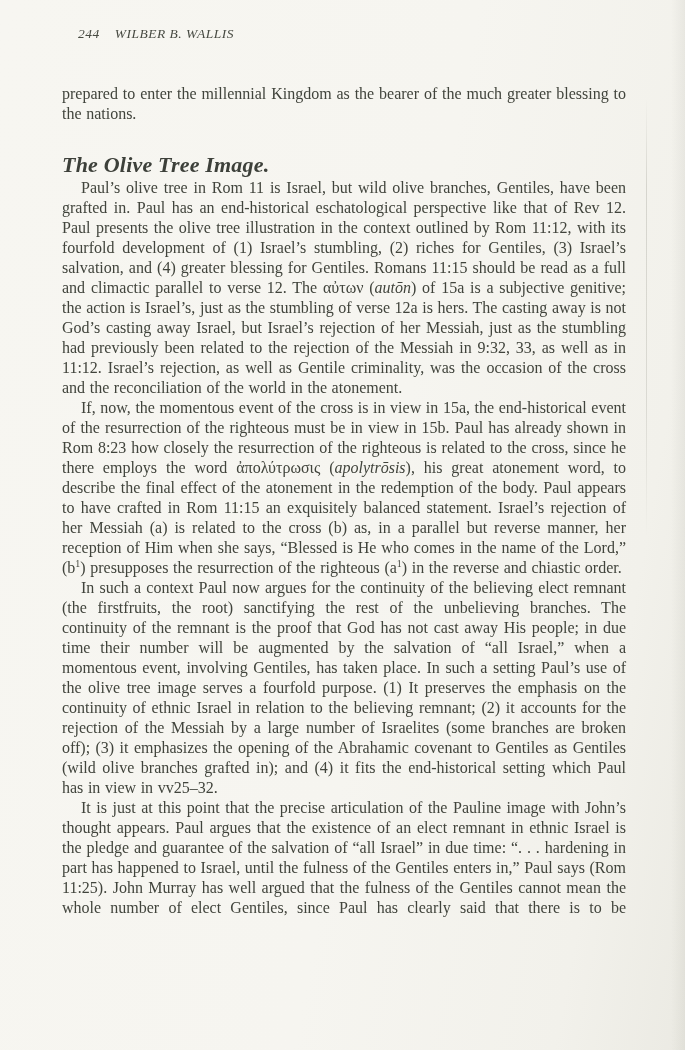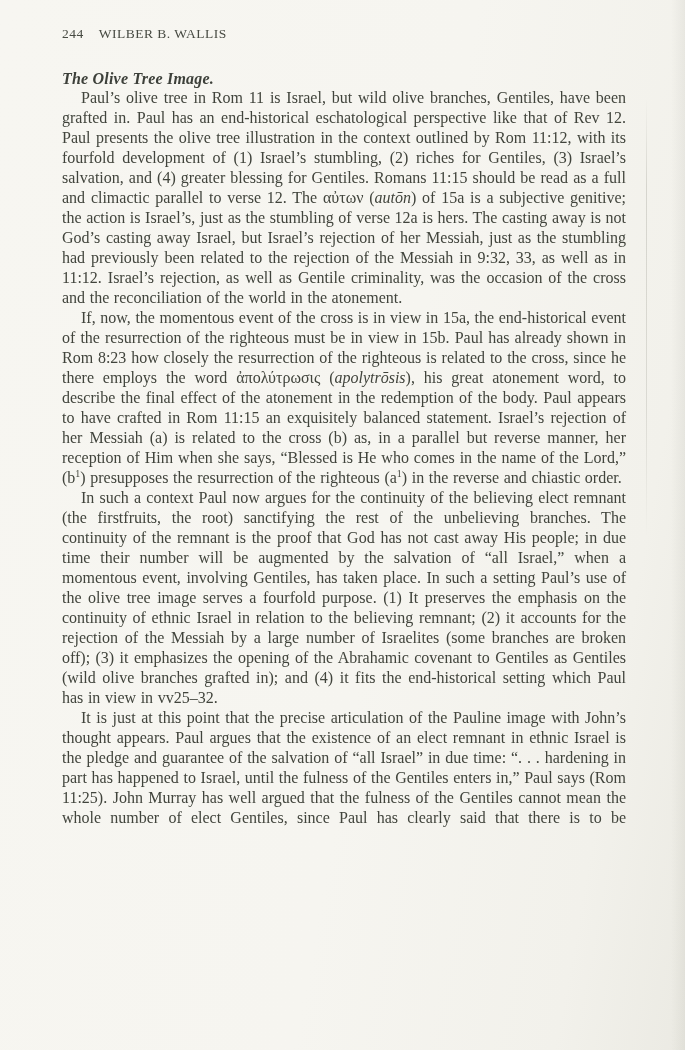--- a/index.html
+++ b/index.html
@@ -37,43 +37,45 @@
   .scan-edge-line {
     position: absolute;
     right: 38px;
     top: 98px;
     width: 1px;
     height: 440px;
     background: linear-gradient(180deg, rgba(110,110,98,0.00), rgba(110,110,98,0.22) 20%, rgba(110,110,98,0.18) 70%, rgba(110,110,98,0.00));
     pointer-events: none;
   }
   .running-header {
+    font-style: italic;
     font-size: 13.5px;
     letter-spacing: 0.5px;
     color: #474a42;
     white-space: nowrap;
+    margin-left: 16px;
   }
   .pgnum {
     margin-right: 15px;
   }
   .para {
     margin: 0;
     font-size: 16px;
     line-height: 20px;
     text-align: justify;
     text-indent: 19px;
     word-spacing: 0.6px;
   }
   .cont {
     margin-top: 42px;
     text-indent: 0;
   }
   .section-heading {
     margin: 28px 0 0 0;
-    font-size: 16px;
+    font-size: 22px;
     font-weight: bold;
     font-style: italic;
     letter-spacing: 0.2px;
     color: #3d403a;
   }
   .first-body {
   }
   
   .cut {
     text-align-last: justify;
@@ -89,20 +91,21 @@
 </style>
 </head>
 <body>
 
 <div class="page">
 
   <div class="running-header">
     <span class="pgnum">244</span><span class="rtitle">WILBER B. WALLIS</span>
   </div>
 
+  <p class="para cont"><span>prepared to enter the millennial Kingdom as the bearer of the much greater blessing to the nations.</span></p>
 
   <h2 class="section-heading">The Olive Tree Image.</h2>
 
   <p class="para first-body"><span>Paul’s olive tree in Rom 11 is Israel, but wild olive branches, Gentiles, have been grafted in. Paul has an end-historical eschatological perspective like that of Rev 12. Paul presents the olive tree illustration in the context outlined by Rom 11:12, with its fourfold development of (1) Israel’s stumbling, (2) riches for Gentiles, (3) Israel’s salvation, and (4) greater blessing for Gentiles. Romans 11:15 should be read as a full and climactic parallel to verse 12. The αὐτων (</span><span class="it">autōn</span><span>) of 15a is a subjective genitive; the action is Israel’s, just as the stumbling of verse 12a is hers. The casting away is not God’s casting away Israel, but Israel’s rejection of her Messiah, just as the stumbling had previously been related to the rejection of the Messiah in 9:32, 33, as well as in 11:12. Israel’s rejection, as well as Gentile criminality, was the occasion of the cross and the reconciliation of the world in the atonement.</span></p>
 
   <p class="para"><span>If, now, the momentous event of the cross is in view in 15a, the end-historical event of the resurrection of the righteous must be in view in 15b. Paul has already shown in Rom 8:23 how closely the resurrection of the righteous is related to the cross, since he there employs the word ἀπολύτρωσις (</span><span class="it">apolytrōsis</span><span>), his great atonement word, to describe the final effect of the atonement in the redemption of the body. Paul appears to have crafted in Rom 11:15 an exquisitely balanced statement. Israel’s rejection of her Messiah (a) is related to the cross (b) as, in a parallel but reverse manner, her reception of Him when she says, “Blessed is He who comes in the name of the Lord,” (b</span><sup>1</sup><span>) presupposes the resurrection of the righteous (a</span><sup>1</sup><span>) in the reverse and chiastic order.</span></p>
 
   <p class="para"><span>In such a context Paul now argues for the continuity of the believing elect remnant (the firstfruits, the root) sanctifying the rest of the unbelieving branches. The continuity of the remnant is the proof that God has not cast away His people; in due time their number will be augmented by the salvation of “all Israel,” when a momentous event, involving Gentiles, has taken place. In such a setting Paul’s use of the olive tree image serves a fourfold purpose. (1) It preserves the emphasis on the continuity of ethnic Israel in relation to the believing remnant; (2) it accounts for the rejection of the Messiah by a large number of Israelites (some branches are broken off); (3) it emphasizes the opening of the Abrahamic covenant to Gentiles as Gentiles (wild olive branches grafted in); and (4) it fits the end-historical setting which Paul has in view in vv25–32.</span></p>
 
   <p class="para cut"><span>It is just at this point that the precise articulation of the Pauline image with John’s thought appears. Paul argues that the existence of an elect remnant in ethnic Israel is the pledge and guarantee of the salvation of “all Israel” in due time: “. . . hardening in part has happened to Israel, until the fulness of the Gentiles enters in,” Paul says (Rom 11:25). John Murray has well argued that the fulness of the Gentiles cannot mean the whole number of elect Gentiles, since Paul has clearly said that there is to be</span></p>

